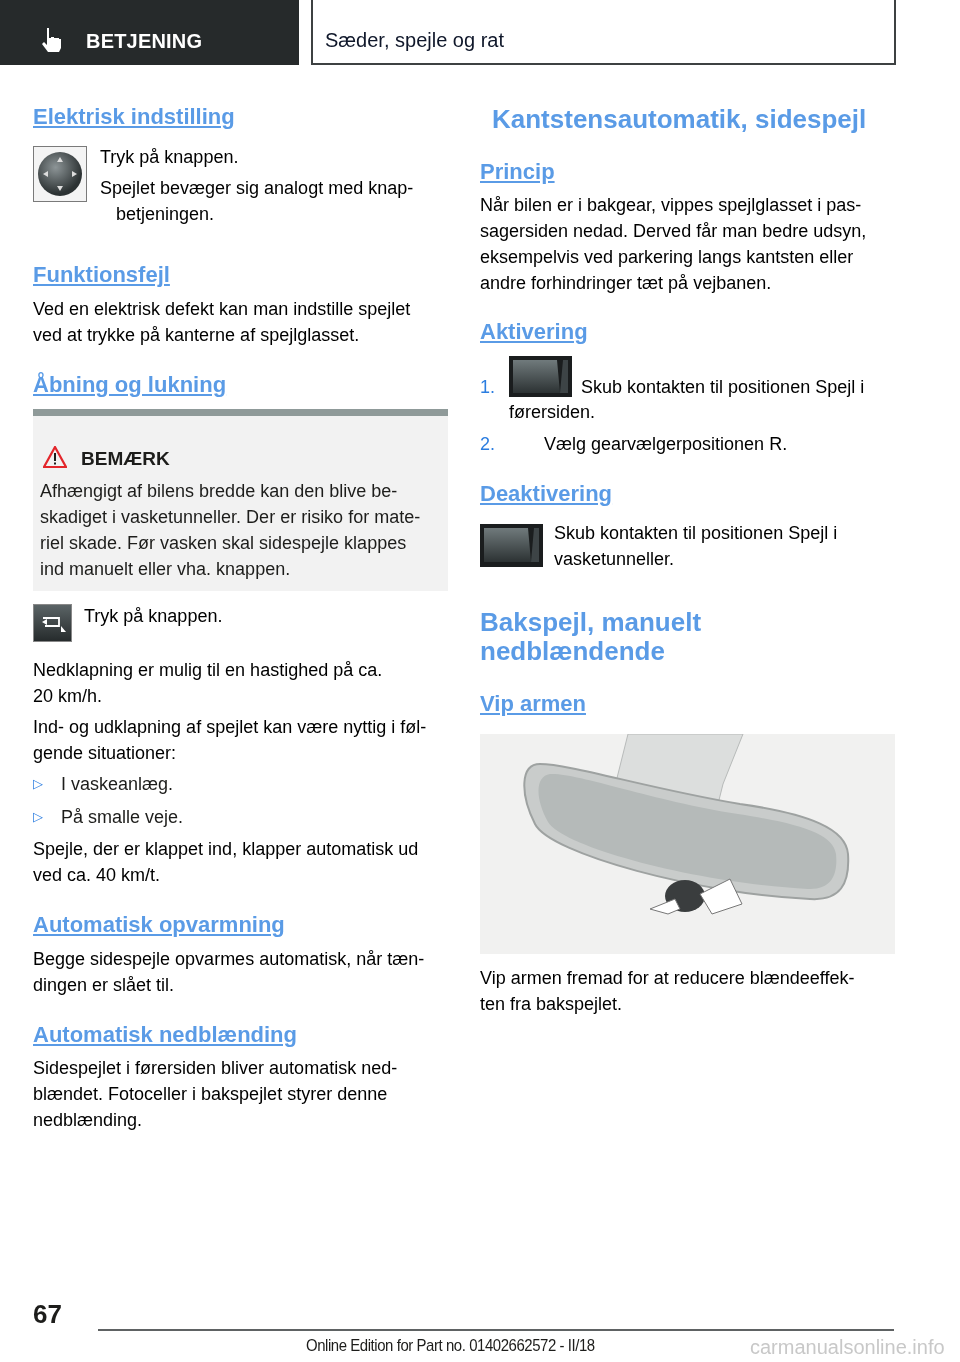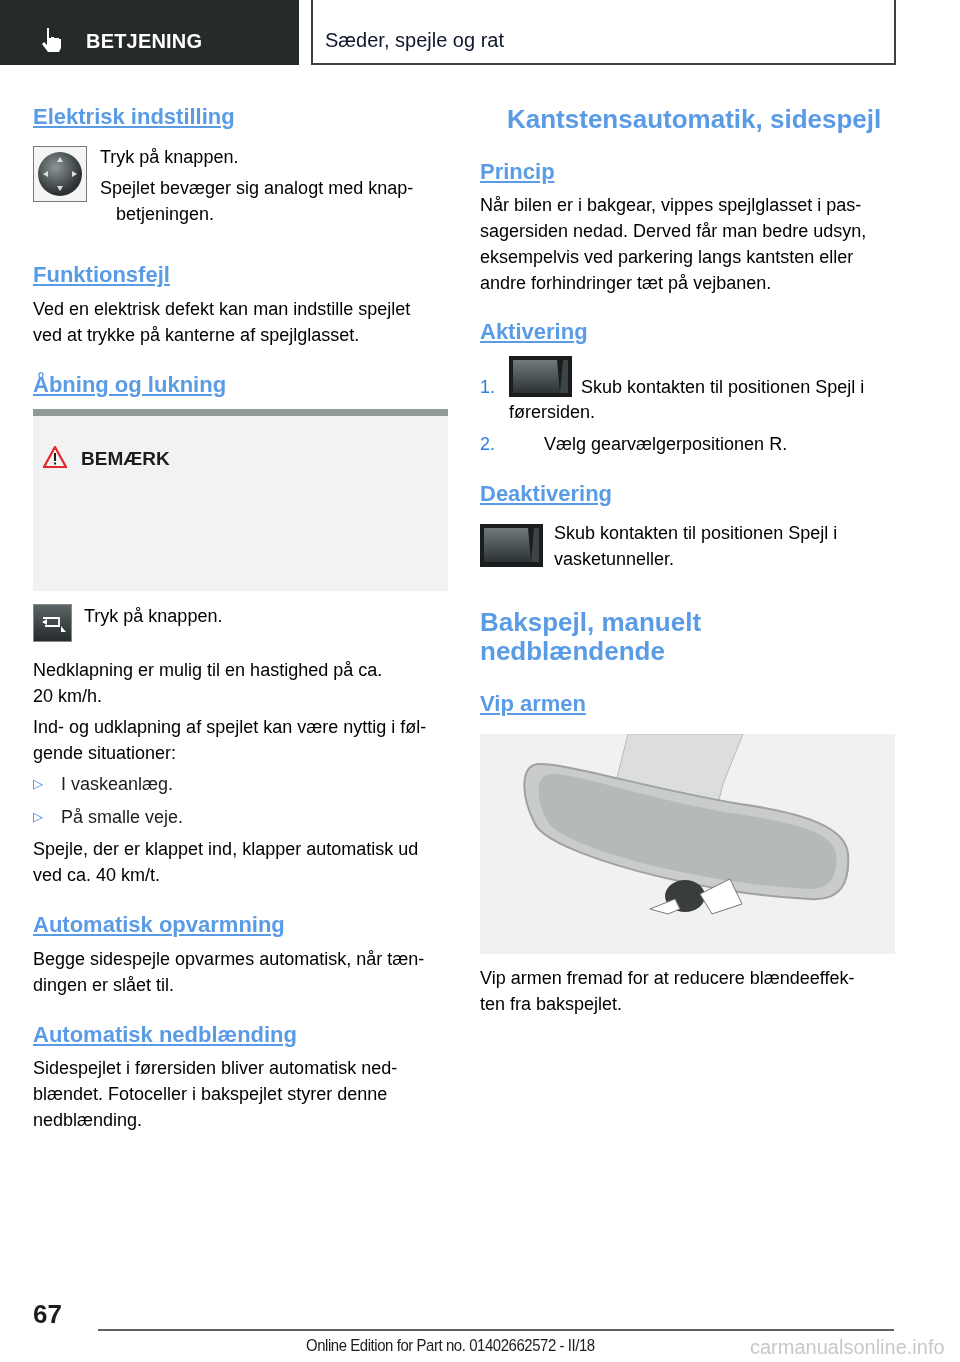--- a/index.html
+++ b/index.html
@@ -73,20 +73,26 @@
 
 <div class="h2" style="left:33px; top:372px;">Åbning og lukning</div>
 
 <div class="note">
   <svg class="warn" viewBox="0 0 24 22">
     <polygon points="12,1 23,21 1,21" fill="none" stroke="#e3262b" stroke-width="2.2"></polygon>
     <rect x="11" y="7" width="2" height="8" fill="#1d1d1b"></rect>
     <rect x="11" y="16.5" width="2" height="2" fill="#1d1d1b"></rect>
   </svg>
   <div class="title">BEMÆRK</div>
+  <div class="body">
+    <div>Afhængigt af bilens bredde kan den blive be-</div>
+    <div>skadiget i vasketunneller. Der er risiko for mate-</div>
+    <div>riel skade. Før vasken skal sidespejle klappes</div>
+    <div>ind manuelt eller vha. knappen.</div>
+  </div>
 </div>
 
 <div class="icon-box" style="left:33px; top:604px; width:39px; height:38px; background:linear-gradient(#5b6466,#262b2c); border:1px solid #888;">
   <svg width="37" height="36" viewBox="0 0 37 36">
     <path d="M9 13 h16 v8 h-14" fill="none" stroke="#fff" stroke-width="1.8"></path>
     <polygon points="8,17 13,14 13,20" fill="#fff"></polygon>
     <polygon points="27,21 32,27 27,27" fill="#fff"></polygon>
   </svg>
 </div>
 <div class="p" style="left:84px; top:603px;">Tryk på knappen.</div>
@@ -110,21 +116,21 @@
 
 <div class="h2" style="left:33px; top:912px;">Automatisk opvarmning</div>
 <div class="p" style="left:33px; top:946px;">Begge sidespejle opvarmes automatisk, når tæn-</div>
 <div class="p" style="left:33px; top:972px;">dingen er slået til.</div>
 
 <div class="h2" style="left:33px; top:1022px;">Automatisk nedblænding</div>
 <div class="p" style="left:33px; top:1055px;">Sidespejlet i førersiden bliver automatisk ned-</div>
 <div class="p" style="left:33px; top:1081px;">blændet. Fotoceller i bakspejlet styrer denne</div>
 <div class="p" style="left:33px; top:1107px;">nedblænding.</div>
 
-<div class="h1" style="left:507px; top:104px;text-align:right;">Kantstensautomatik, sidespejl</div>
+<div class="h1" style="left:492px; top:104px;text-align:right;">Kantstensautomatik, sidespejl</div>
 <div class="h2" style="left:480px; top:159px;">Princip</div>
 <div class="p" style="left:480px; top:192px;">Når bilen er i bakgear, vippes spejlglasset i pas-</div>
 <div class="p" style="left:480px; top:218px;">sagersiden nedad. Derved får man bedre udsyn,</div>
 <div class="p" style="left:480px; top:244px;">eksempelvis ved parkering langs kantsten eller</div>
 <div class="p" style="left:480px; top:270px;">andre forhindringer tæt på vejbanen.</div>
 
 <div class="h2" style="left:480px; top:319px;">Aktivering</div>
 
 <div class="p num" style="left:480px; top:374px;">1.</div>
 <div class="icon-box" style="left:509px; top:356px; width:63px; height:41px; background:#1a1d1e;">

